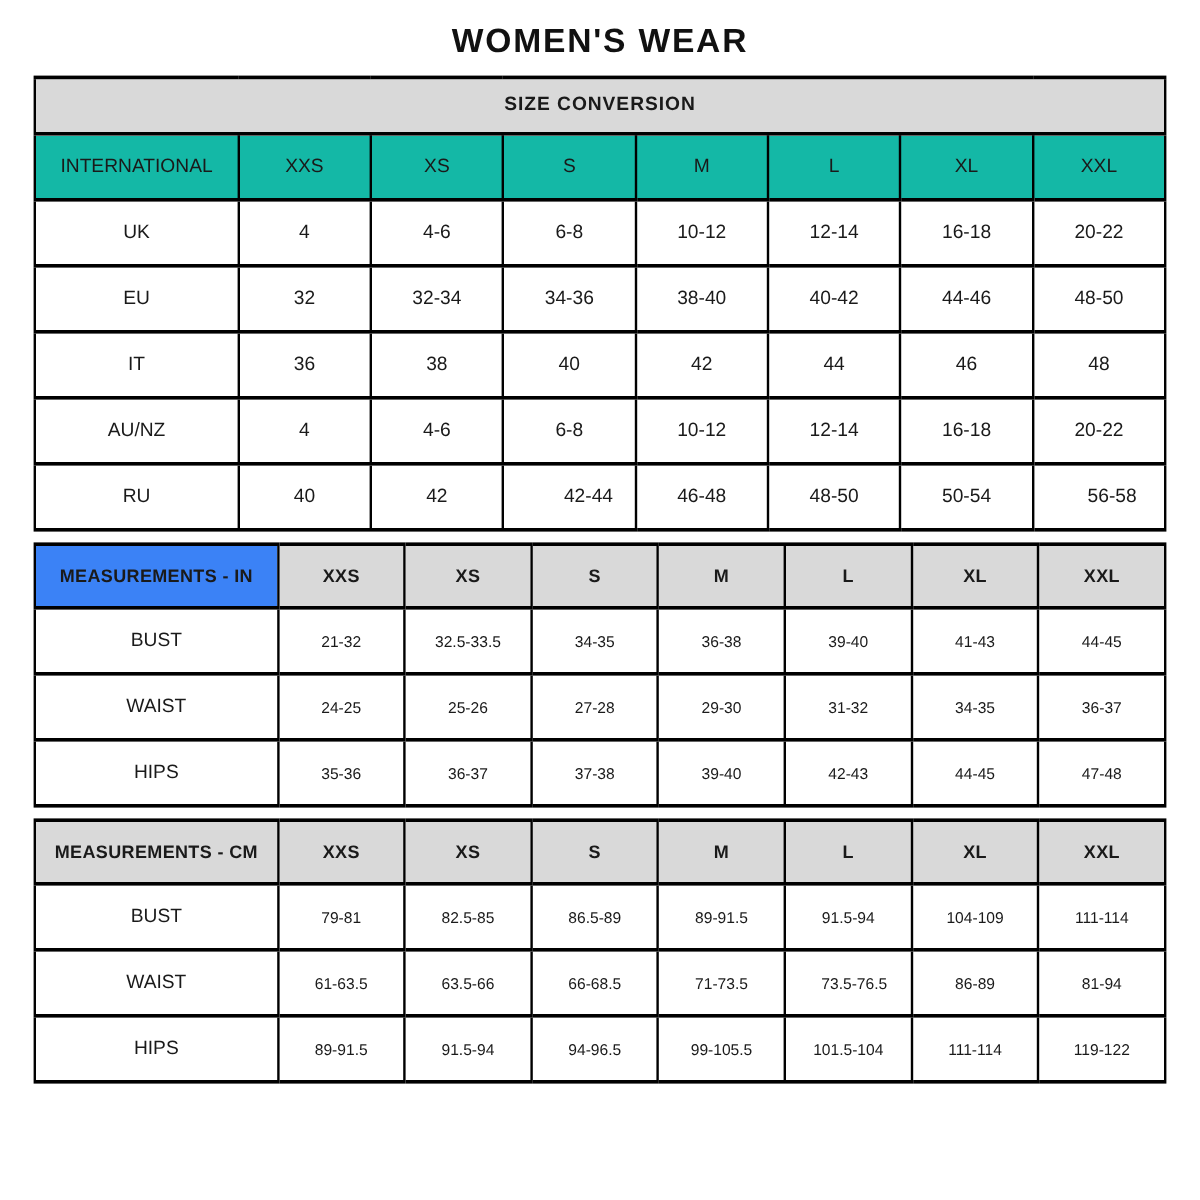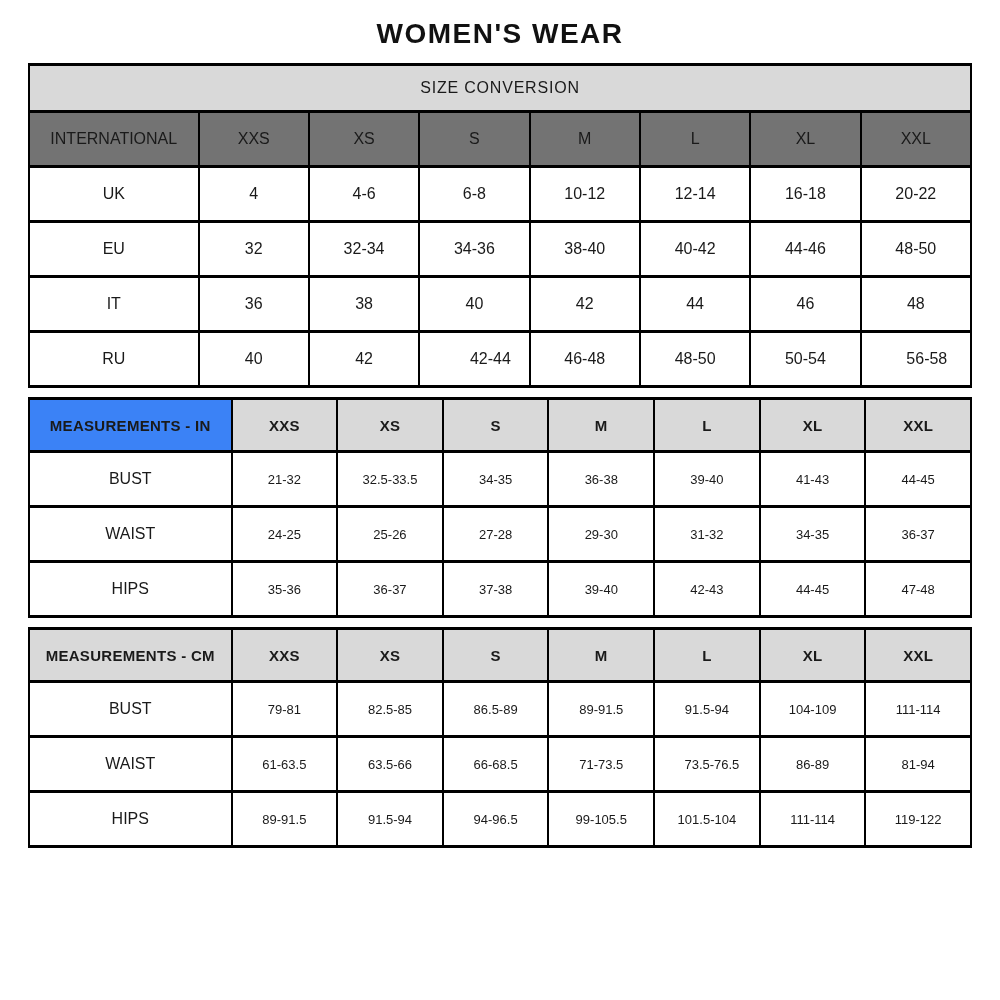--- a/index.html
+++ b/index.html
@@ -38,26 +38,26 @@
     padding: 0;
     overflow: hidden;
     white-space: nowrap;
   }
   
   .t1 { margin-top: 0; }
   .t1 .title-cell {
     height: 44px;
     background: #d9d9d9;
     font-size: 16px;
-    font-weight: 400;
+    font-weight: 700;
     letter-spacing: 0.8px;
   }
   .t1 .header-row th,
   .t1 .header-row td {
-    background: #737373;
+    background: #14b8a6;
     font-weight: 400;
   }
   .t1 td, .t1 .header-row th {
     height: 52px;
     font-size: 16px;
     font-weight: 400;
   }
   
   .t23 { margin-top: 9px; }
   .t23 .header-row th {
@@ -132,20 +132,30 @@
           <td class="label-cell" style="border-color: rgb(0, 0, 0);">IT</td>
           <td style="border-color: rgb(0, 0, 0);">36</td>
           <td style="border-color: rgb(0, 0, 0);">38</td>
           <td style="border-color: rgb(0, 0, 0);">40</td>
           <td style="border-color: rgb(0, 0, 0);">42</td>
           <td style="border-color: rgb(0, 0, 0);">44</td>
           <td style="border-color: rgb(0, 0, 0);">46</td>
           <td style="border-color: rgb(0, 0, 0);">48</td>
         </tr>
         <tr>
+          <td class="label-cell" style="border-color: rgb(0, 0, 0);">AU/NZ</td>
+          <td style="border-color: rgb(0, 0, 0);">4</td>
+          <td style="border-color: rgb(0, 0, 0);">4-6</td>
+          <td style="border-color: rgb(0, 0, 0);">6-8</td>
+          <td style="border-color: rgb(0, 0, 0);">10-12</td>
+          <td style="border-color: rgb(0, 0, 0);">12-14</td>
+          <td style="border-color: rgb(0, 0, 0);">16-18</td>
+          <td style="border-color: rgb(0, 0, 0);">20-22</td>
+        </tr>
+        <tr>
           <td class="label-cell" style="border-color: rgb(0, 0, 0);">RU</td>
           <td style="border-color: rgb(0, 0, 0);">40</td>
           <td style="border-color: rgb(0, 0, 0);">42</td>
           <td style="border-color: rgb(0, 0, 0); padding-left: 32px;">42-44</td>
           <td style="border-color: rgb(0, 0, 0);">46-48</td>
           <td style="border-color: rgb(0, 0, 0);">48-50</td>
           <td style="border-color: rgb(0, 0, 0);">50-54</td>
           <td style="border-color: rgb(0, 0, 0); padding-left: 22px;">56-58</td>
         </tr>
       </tbody>

